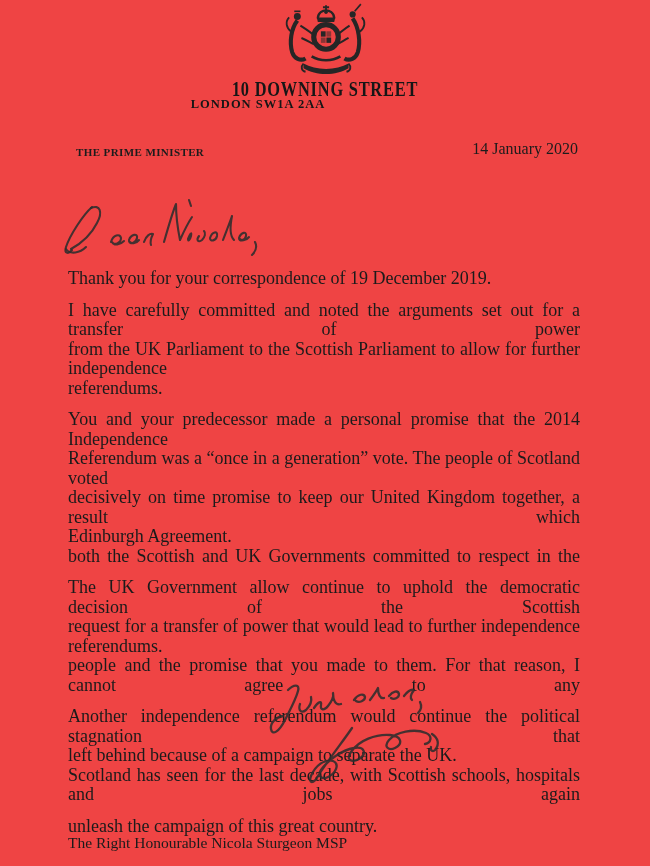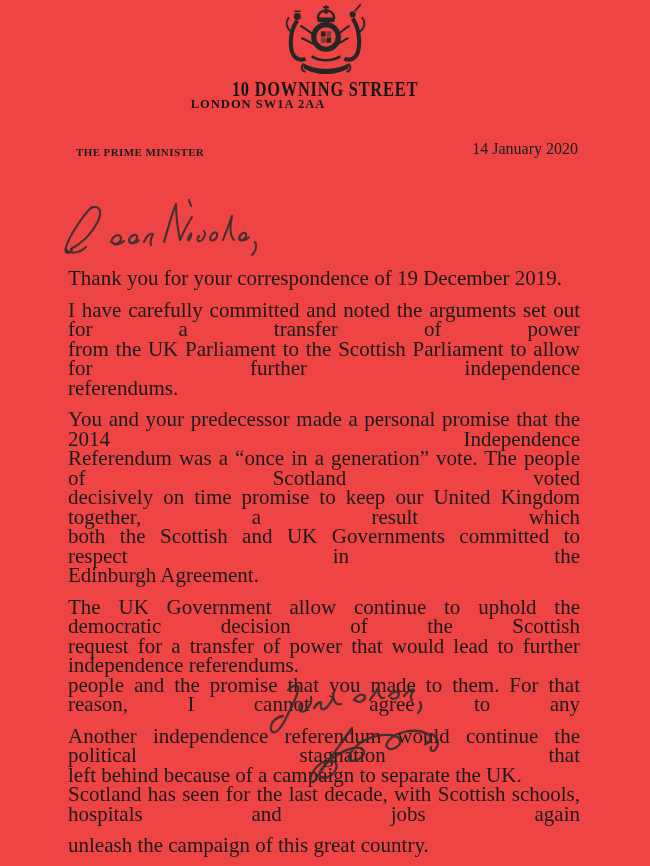--- a/index.html
+++ b/index.html
@@ -38,21 +38,21 @@
 
   
   .greeting-svg { position:absolute; left:56px; top:197px; width:210px; height:60px; }
   .signoff-svg  { position:absolute; left:268px; top:678px; width:185px; height:122px; }
   .hand path { fill:none; stroke:#2e2e2e; stroke-opacity:0.88;
                stroke-linecap:round; stroke-linejoin:round; }
 
   
   .body-block {
     position:absolute; left:68px; top:269px; width:512px;
-    font-size:21px; line-height:19.5px; color:#1b1b1b;
+    font-size:18px; line-height:19.5px; color:#1b1b1b;
   }
   .body-block p { margin:0 0 12px 0; padding:0; }
   .ln { display:block; text-align:justify; text-align-last:justify; white-space:normal; }
   .ln.last { text-align-last:left; }
 
   .recipient {
     position:absolute; left:68px; top:834px;
     font-size:15.5px; color:#1b1b1b;
   }
 
@@ -130,22 +130,22 @@
     </p>
     <p>
       <span class="ln">I have carefully committed and noted the arguments set out for a transfer of power</span>
       <span class="ln">from the UK Parliament to the Scottish Parliament to allow for further independence</span>
       <span class="ln last">referendums.</span>
     </p>
     <p>
       <span class="ln">You and your predecessor made a personal promise that the 2014 Independence</span>
       <span class="ln">Referendum was a “once in a generation” vote. The people of Scotland voted</span>
       <span class="ln">decisively on time promise to keep our United Kingdom together, a result which</span>
+      <span class="ln last">Edinburgh Agreement.</span>
       <span class="ln">both the Scottish and UK Governments committed to respect in the</span>
-      <span class="ln last">Edinburgh Agreement.</span>
     </p>
     <p>
       <span class="ln">The UK Government allow continue to uphold the democratic decision of the Scottish</span>
       <span class="ln last">request for a transfer of power that would lead to further independence referendums.</span>
       <span class="ln">people and the promise that you made to them. For that reason, I cannot agree to any</span>
     </p>
     <p>
       <span class="ln">Another independence referendum would continue the political stagnation that</span>
       <span class="ln last">left behind because of a campaign to separate the UK.</span>
       <span class="ln">Scotland has seen for the last decade, with Scottish schools, hospitals and jobs again</span>
@@ -163,14 +163,15 @@
       <path d="M86,22 C90,16 96,15 97,19 C97,23 91,25 88,23"></path>
       <path d="M102,22 C105,18 108,14 110,10 C110,16 112,21 116,20"></path>
       <path d="M121,18 C125,13 130,12 131,16 C131,20 126,22 123,20"></path>
       <path d="M136,18 C139,14 143,11 146,12 C143,16 142,20 144,22"></path>
       <path d="M152,24 C154,28 153,32 150,35"></path>
       <path d="M84,50 C76,62 60,82 50,98 C46,106 40,106 43,98 C47,88 57,80 65,83 C72,86 68,95 60,99 C54,102 49,98 53,92 C60,82 74,72 86,70 C97,68 99,76 91,81 C84,85 77,82 83,74 C91,62 108,56 122,57 C134,58 135,66 127,70 C121,73 115,69 121,62 C128,54 146,50 158,55 C165,58 163,65 157,66"></path>
       <path d="M164,56 C170,60 172,66 167,72 C165,74 162,73 163,69"></path>
     </g>
   </svg>
 
+  <div class="recipient">The Right Honourable Nicola Sturgeon MSP</div>
 
 </div>
 
 </body></html>

